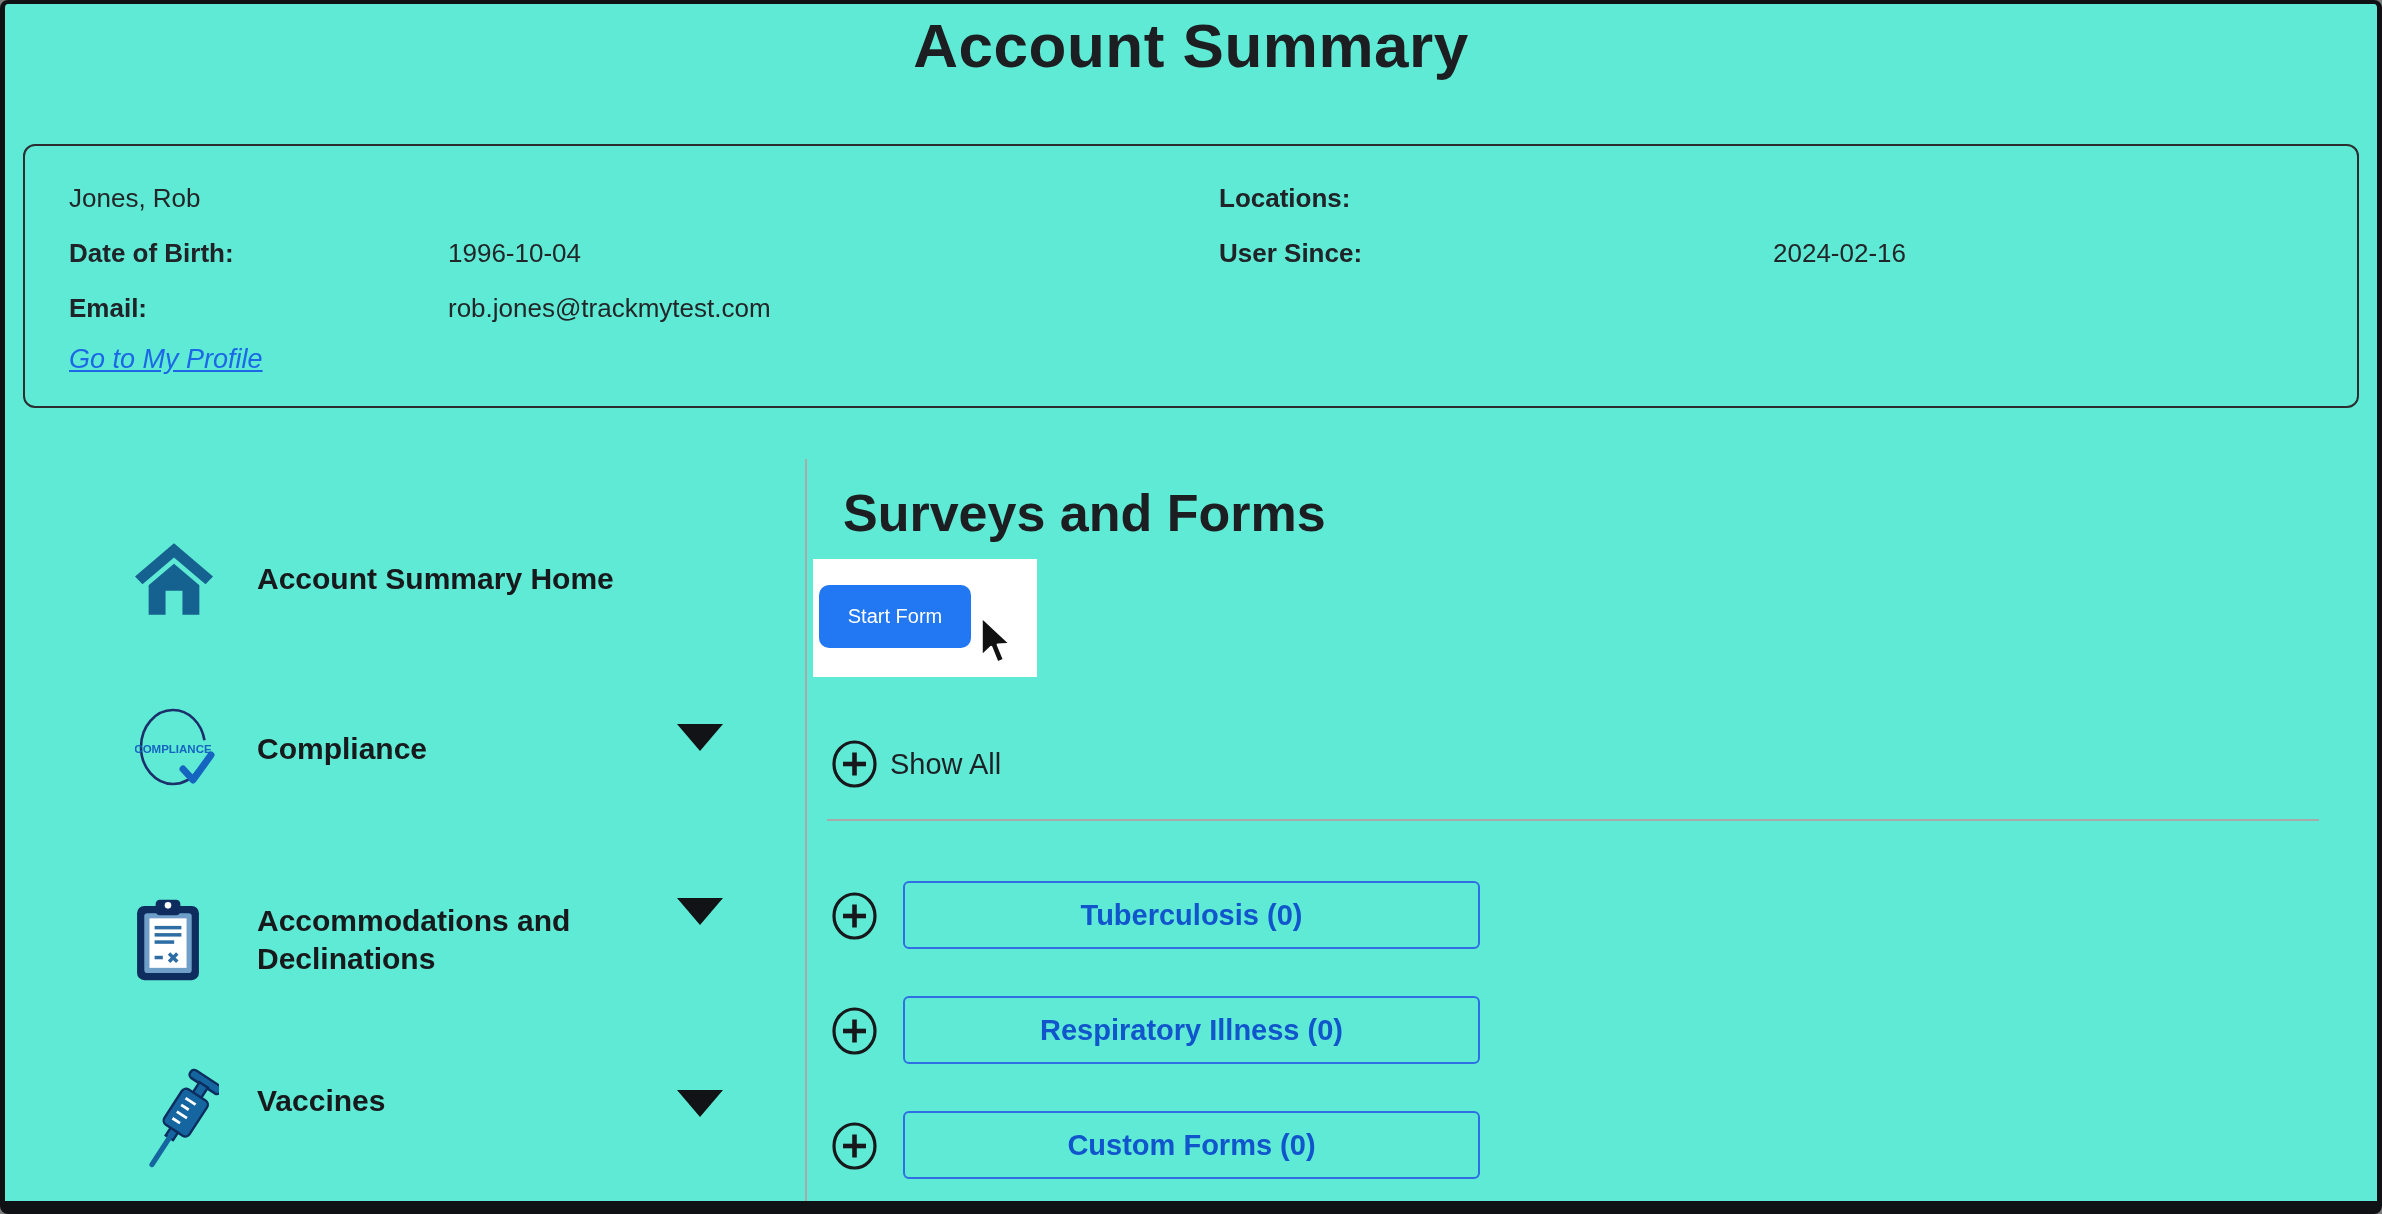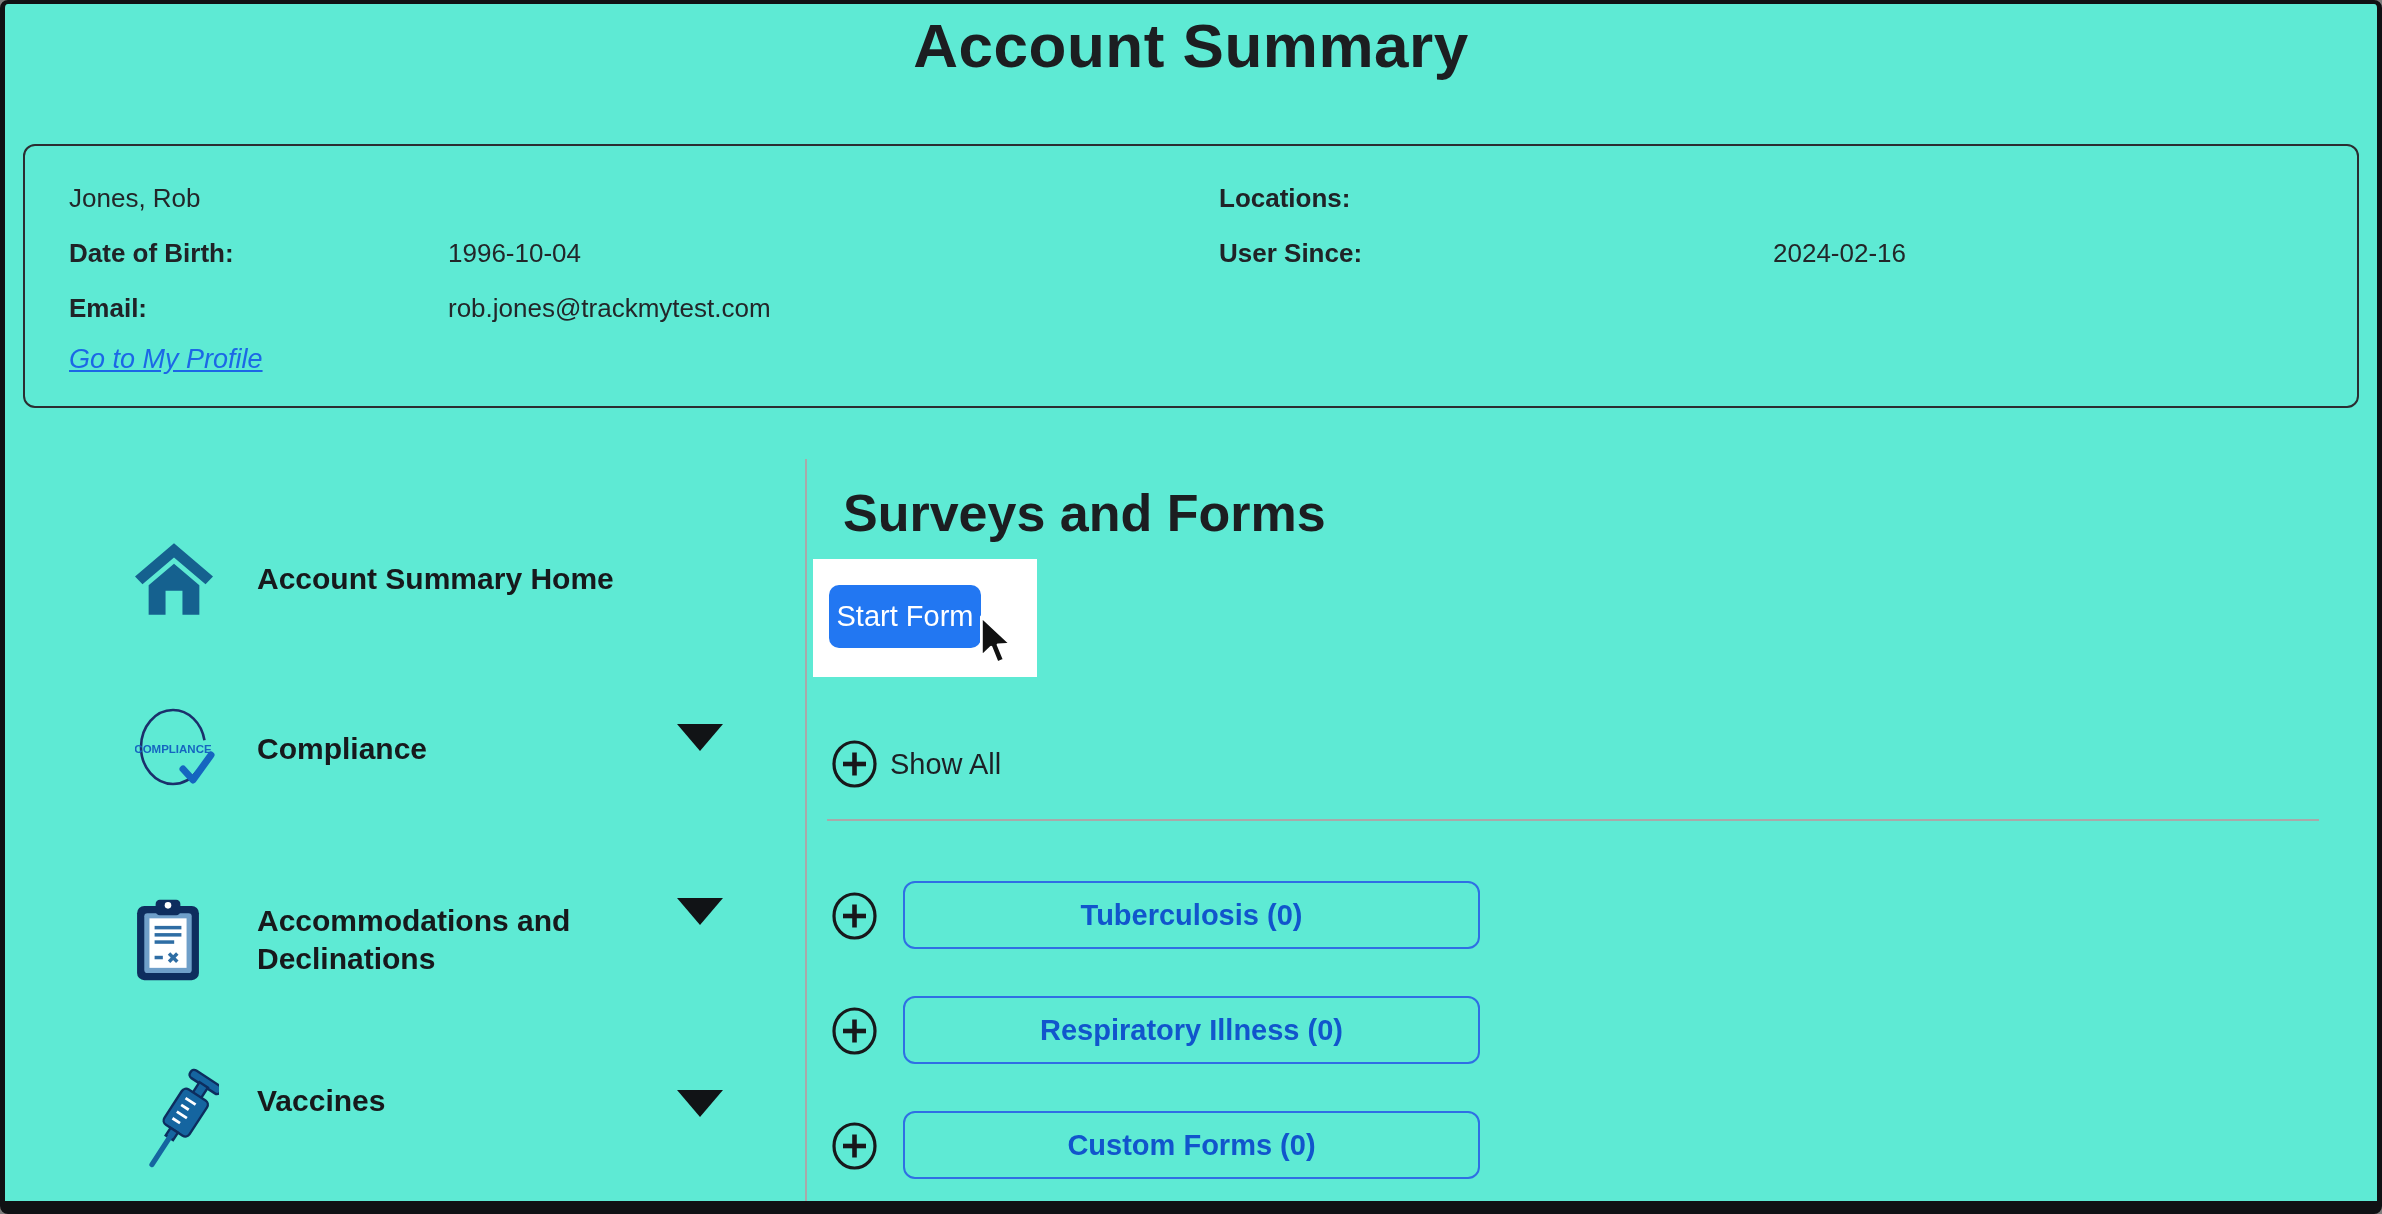--- a/index.html
+++ b/index.html
@@ -43,33 +43,33 @@
   #side-compliance { top:700px; height:90px;  }
   #side-accom      { top:884px; height:104px; }
   #side-vaccines   { top:1062px; height:122px; align-items:flex-start; }
   #side-accom .side-label { max-width:440px; }
   #side-vaccines .side-label { margin-top:16px; }
   
   .main-panel { position:absolute; left:800px; top:455px; right:0; bottom:0; border-left:2px solid #a9a9a9; }
   .main-heading { position:absolute; top:8px; left:20px; margin:16px; font-size:52px; font-weight:700; color:#1c1e21; }
   .highlight-box { position:absolute; top:100px; left:6px; width:224px; height:118px; background:#ffffff; }
   .start-form-btn {
-    position:absolute; top:26px; left:16px; width:152px; height:63px;
+    position:absolute; top:26px; left:6px; width:152px; height:63px;
     background:#2277f2; border:none; border-radius:10px;
-    color:#ffffff; font-size:29px; font-weight:500; font-family:"Liberation Sans", sans-serif;
+    color:#ffffff; font-size:20px; font-weight:500; font-family:"Liberation Sans", sans-serif;
     cursor:pointer;
   }
   .cursor-svg { position:absolute; top:56px; left:164px; }
   .show-all { position:absolute; top:280px; left:24px; display:flex; align-items:center; gap:12px; cursor:pointer; }
   .show-all-label { font-size:29px; color:#1d2025; }
   .h-divider { position:absolute; top:360px; left:20px; right:58px; border-top:2px solid #a9a9a9; }
   .cat-plus { position:absolute; left:24px; cursor:pointer; }
   .cat-btn {
     position:absolute; left:96px; width:577px; height:68px;
-    background:transparent; border:2px solid #2f6fe4; border-radius:12px;
+    background:transparent; border:2px solid #2f6fe4; border-radius:6px;
     color:#1155cc; font-size:29px; font-weight:700; font-family:"Liberation Sans", sans-serif;
     cursor:pointer;
   }
   #plus-tb   { top:432px; } #btn-tb   { top:422px; }
   #plus-resp { top:547px; } #btn-resp { top:537px; }
   #plus-cust { top:662px; } #btn-cust { top:652px; }
 </style>
 </head>
 <body>
 

